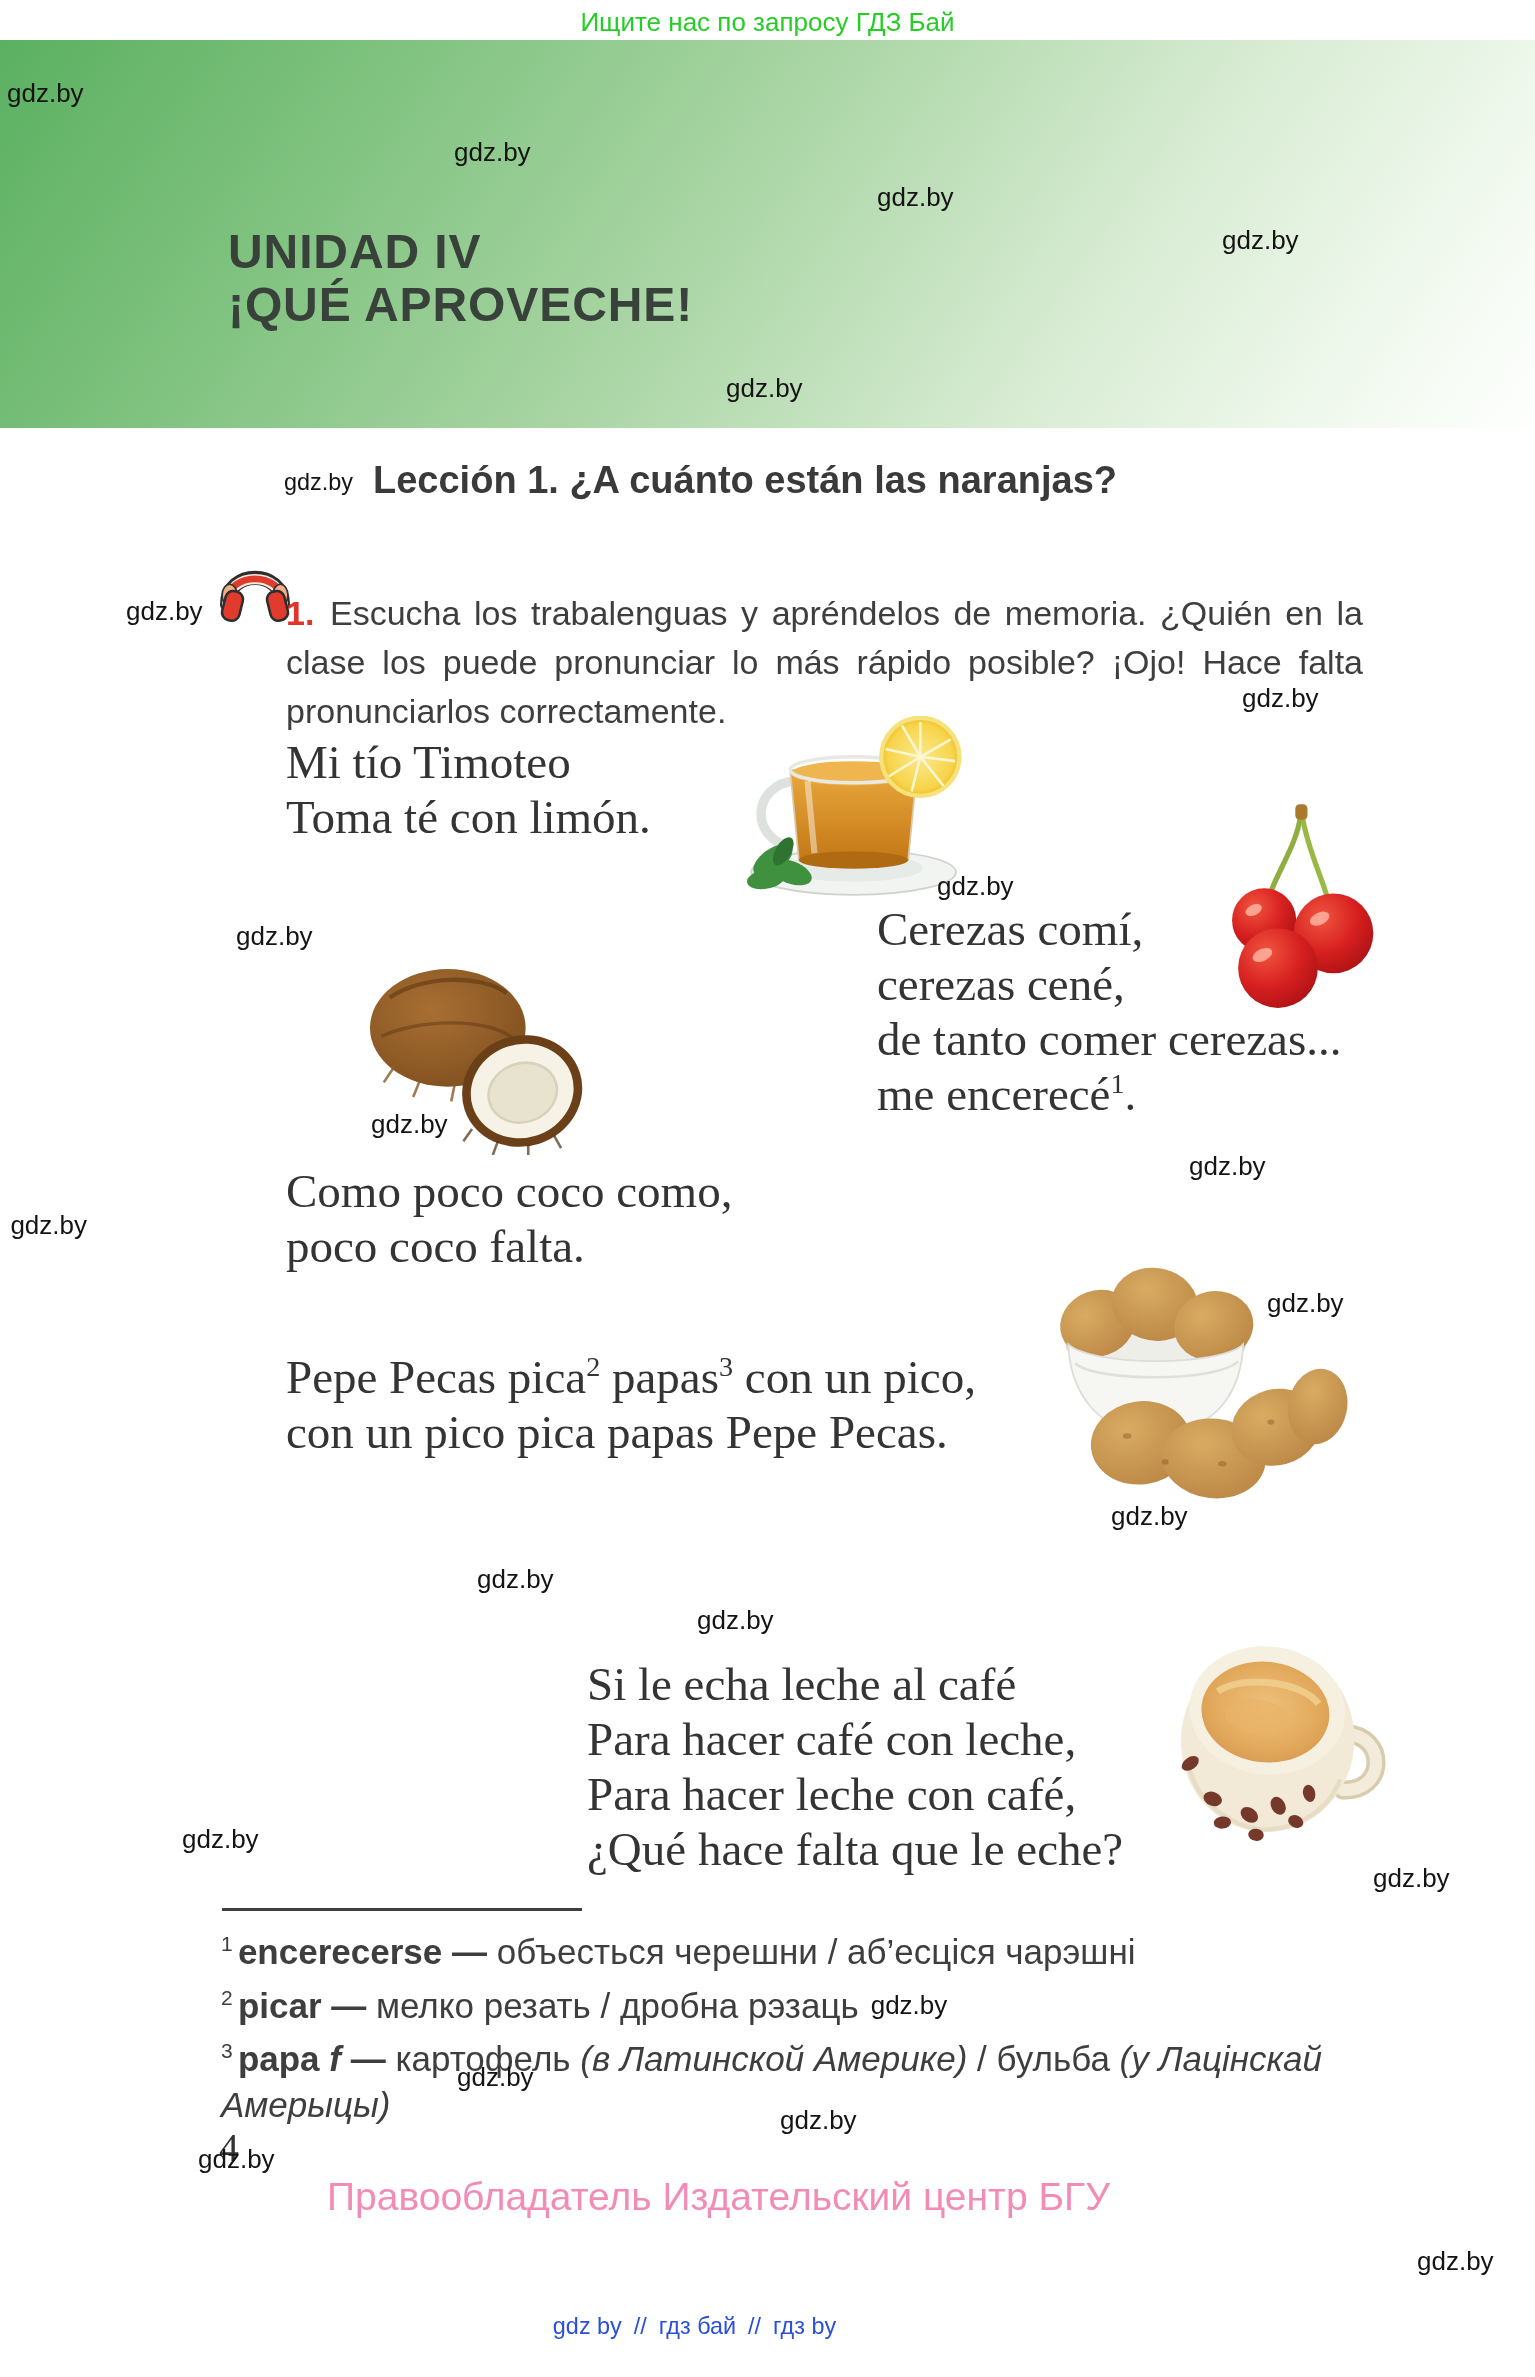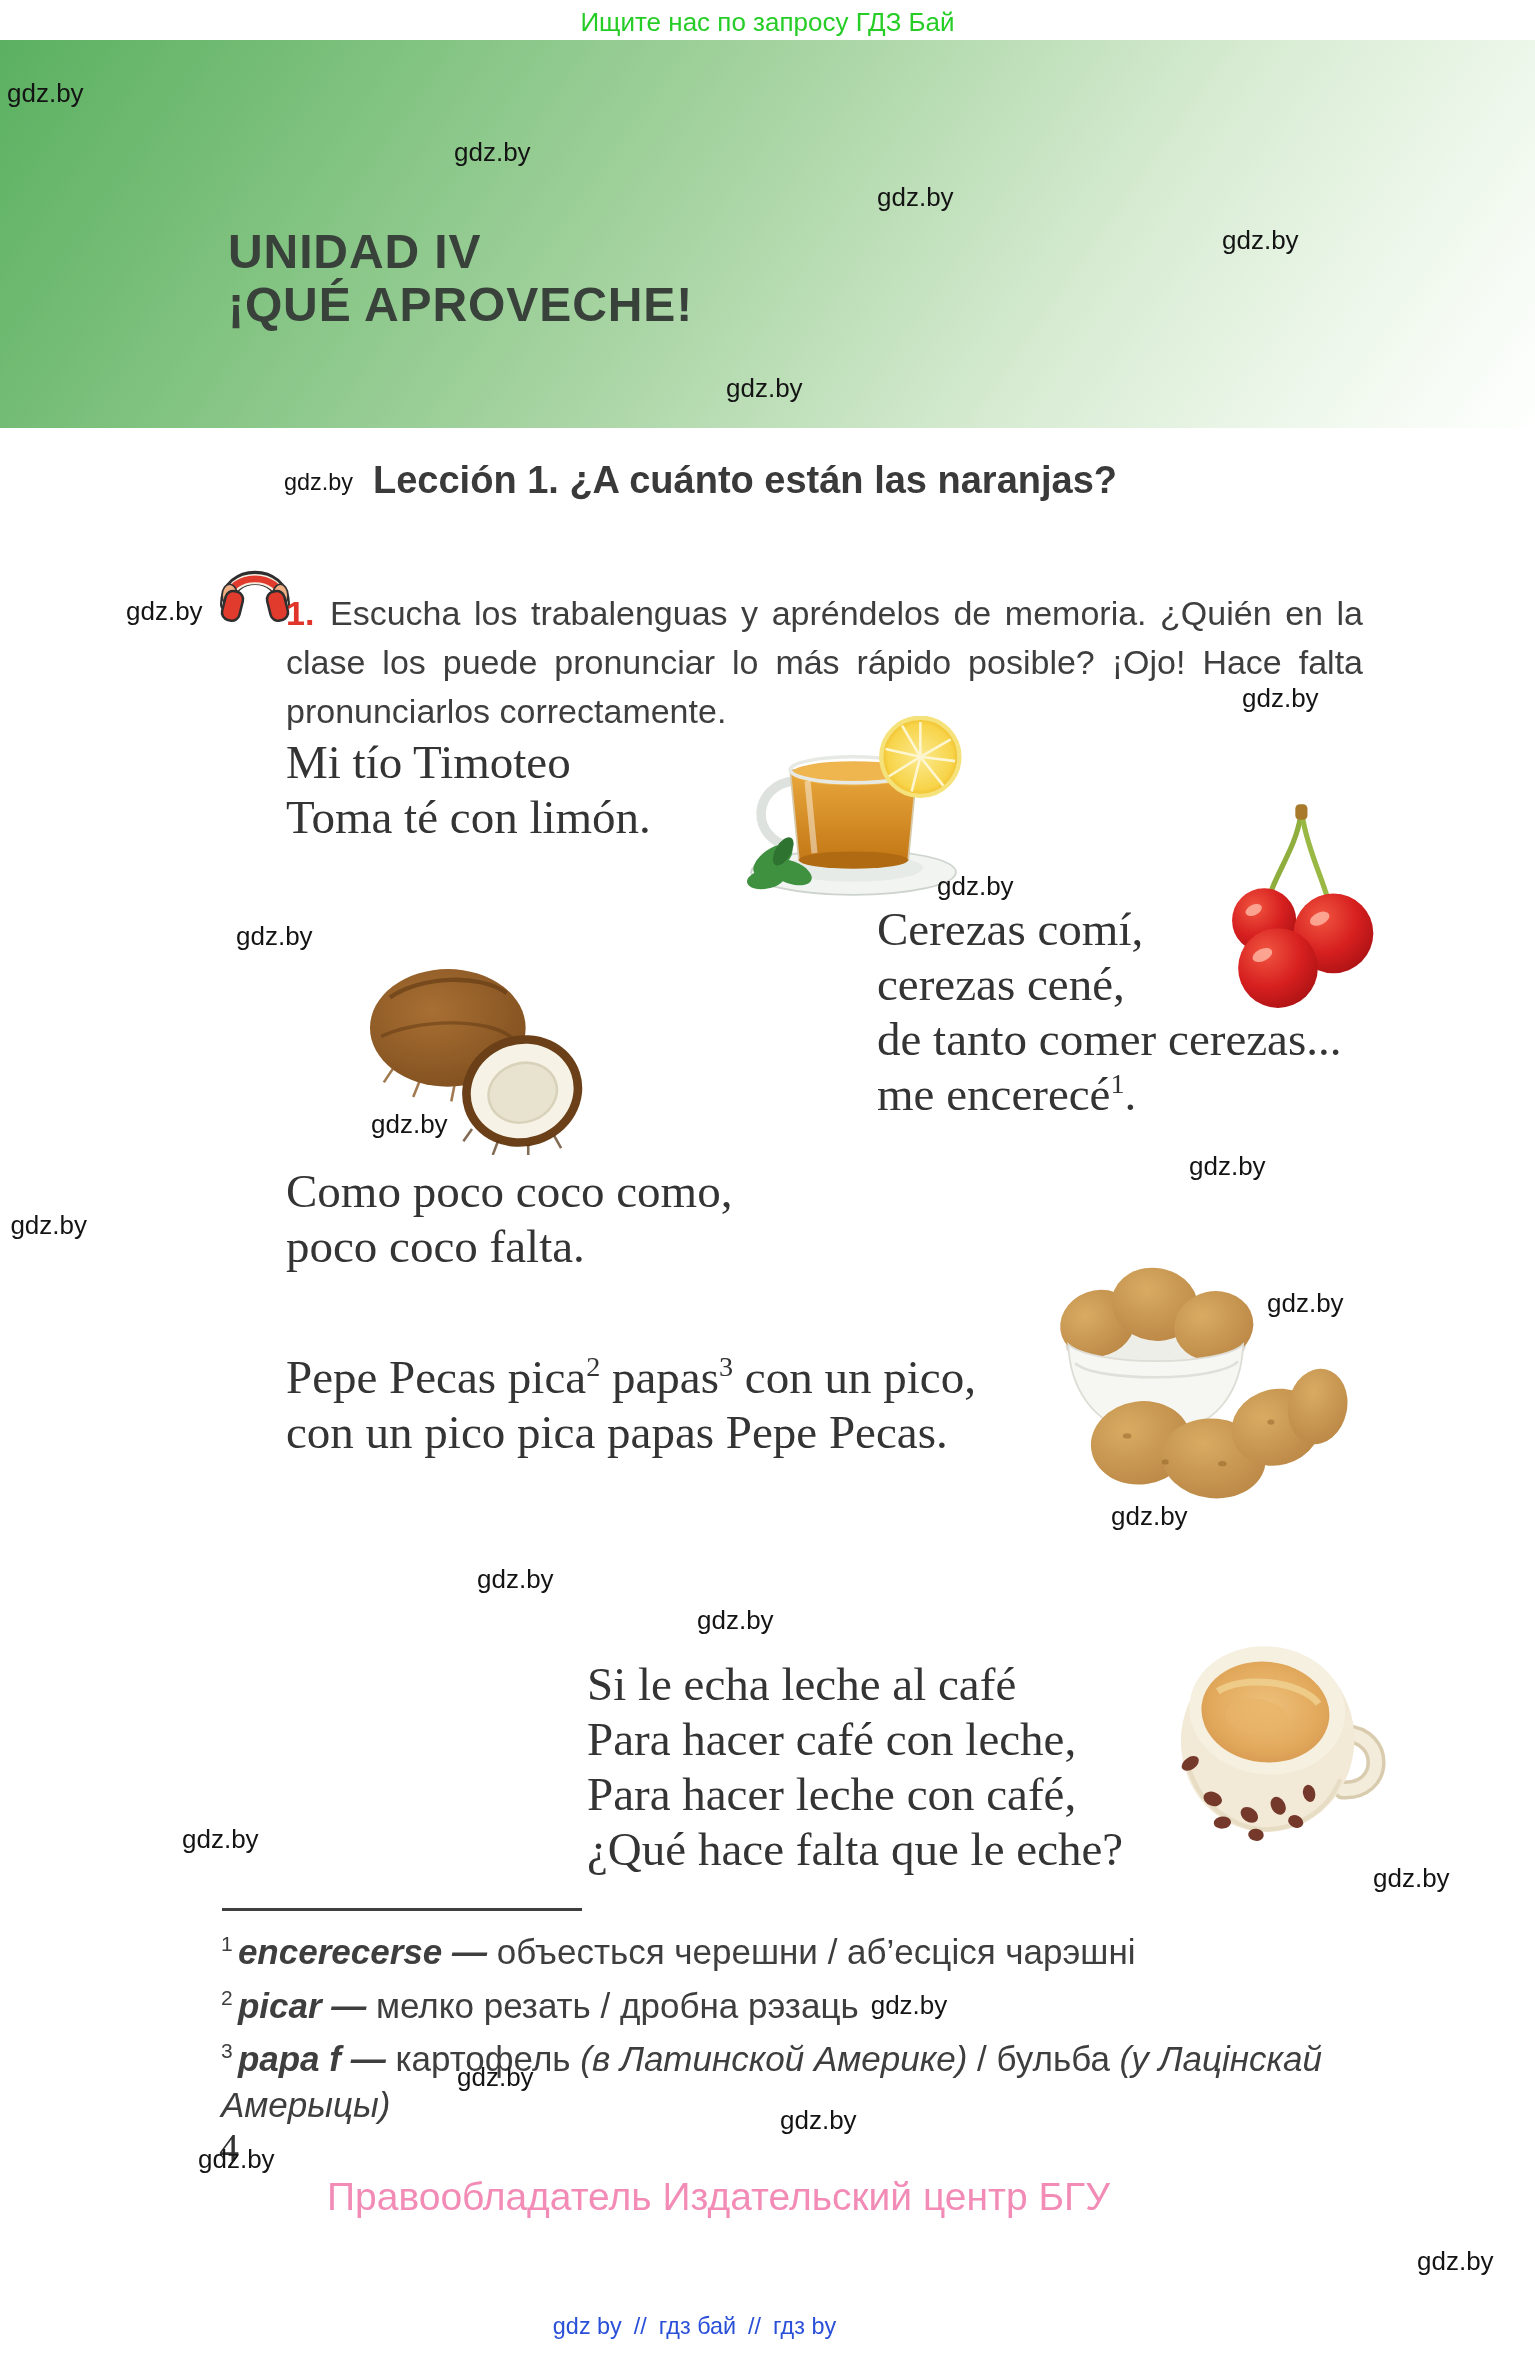--- a/index.html
+++ b/index.html
@@ -30,21 +30,21 @@
   .tw-cherries{left:877px;top:902px;}
   .tw-coconut{left:286px;top:1164px;}
   .tw-potatoes{left:286px;top:1350px;}
   .tw-coffee{left:587px;top:1657px;}
   
   .rule{position:absolute;left:222px;top:1908px;width:360px;height:2.6px;background:#3f3f3f;}
   .fns{position:absolute;left:221px;top:1921px;width:1144px;font-size:35px;
        line-height:46px;color:#3e3e3e;}
   .fn{margin:0;}
   .fn sup{font-size:21px;margin-right:5.2px;font-weight:normal;}
-  .fn b{font-weight:bold;font-style:italic;}
+  .fn b{font-weight:bold;}
   .fn .it{font-style:italic;}
   .fn .fn-f{font-style:italic;font-weight:bold;}
   .wm-inline{font-family:"Liberation Sans",sans-serif;font-size:26px;color:#141414;
              margin-left:12px;vertical-align:3.5px;}
   
   .pagenum{position:absolute;left:219px;top:2124px;font-family:"Liberation Serif",serif;
            font-size:40px;color:#333333;}
   .copyright{position:absolute;left:327px;top:2175px;font-size:39px;color:#f28cb7;white-space:nowrap;}
   .footer-links{position:absolute;left:0;top:2313px;width:1389px;text-align:center;
                 font-size:23.4px;color:#2b50d8;}

